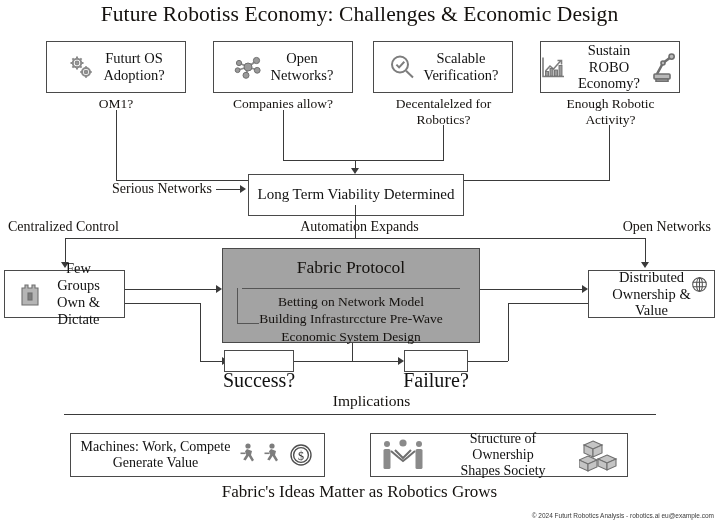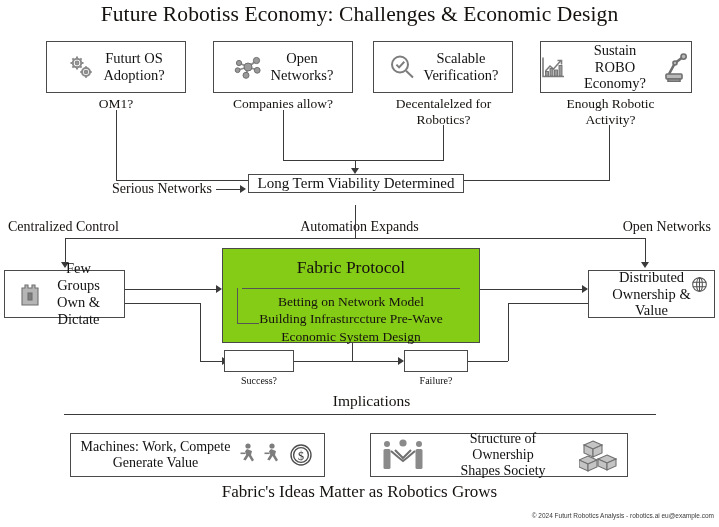--- a/index.html
+++ b/index.html
@@ -42,40 +42,40 @@
     border-left:4px solid transparent;border-right:4px solid transparent;
     border-top:6px solid #3a3a3a;}
   .arrow-r{position:absolute;width:0;height:0;
     border-top:4px solid transparent;border-bottom:4px solid transparent;
     border-left:6px solid #3a3a3a;}
 
   
   .bandlbl{font-size:14px;color:#15120f;white-space:nowrap;}
 
   
-  #fabric-box{border:1px solid #4a4a4a;background:#84cc16;}
+  #fabric-box{border:1px solid #4a4a4a;background:#a3a3a3;}
   #fabric-title{
     position:absolute;left:0;top:8px;width:100%;text-align:center;
     font-size:17.5px;color:#15120f;
   }
   #fabric-rule{position:absolute;left:19px;top:39px;width:218px;height:1px;background:#555;}
   #fabric-lines{
     position:absolute;left:0;top:44px;width:100%;text-align:center;
     font-size:13.5px;line-height:1.28;color:#15120f;
   }
   #fabric-bracket{position:absolute;left:14px;top:39px;width:1px;height:35px;background:#555;}
   #fabric-bracket-foot{position:absolute;left:14px;top:74px;width:22px;height:1px;background:#555;}
 
   
   .sidebox{height:48px;display:flex;align-items:center;justify-content:center;gap:6px;padding:0 14px;}
   .sidebox .txt{font-size:14.5px;}
 
   
   .rbox{height:22px;}
-  .rbox .txt{font-size:10px;margin-top:39px;}
+  .rbox .txt{font-size:20px;margin-top:39px;}
 
   
   #impl-label{
     position:absolute;left:0;top:392px;width:719px;text-align:center;
     font-size:15.5px;color:#15120f;padding-left:12px;
   }
   #impl-rule{position:absolute;left:64px;top:414px;width:592px;height:1px;background:#3a3a3a;}
   .ibox{height:44px;display:flex;align-items:center;justify-content:center;gap:8px;padding:0 8px;}
   .ibox .txt{font-size:14px;line-height:1.16;}
   #tagline{
@@ -157,21 +157,21 @@
     <span class="txt" style="margin-left:8px;text-align:center;">
       <span>Scalable</span><br>
       <span>Verification?</span>
     </span>
   </div>
   <div class="abs cap" style="left:366px;top:96px;width:155px;">
     <span>Decentalelzed for</span><br>
     <span>Robotics?</span>
   </div>
 
-  <div class="abs box qbox" style="left:540px;top:41px;width:152px;gap:8px;">
+  <div class="abs box qbox" style="left:540px;top:41px;width:140px;gap:8px;">
     <span class="ic icon">
       <svg width="26" height="26" viewBox="0 0 26 26">
         <g stroke="#7d7d7d" stroke-width="1.6" fill="none">
           <path d="M2 3.5v19h21"></path>
           <path d="M4.5 17 L9 12 L12.5 15 L20 6.5"></path>
           <path d="M16.5 6.5h4v4"></path>
         </g>
         <g fill="#9a9a9a" stroke="#6f6f6f" stroke-width=".9">
           <rect x="4.5" y="17.5" width="3" height="4.4"></rect>
           <rect x="9" y="14.5" width="3" height="7.4"></rect>
@@ -212,21 +212,21 @@
   <div class="vline" style="left:443px;top:125px;height:35px;"></div>
   <div class="hline" style="left:356px;top:160px;width:88px;"></div>
 
   <div class="vline" style="left:609px;top:125px;height:55px;"></div>
   <div class="hline" style="left:464px;top:180px;width:146px;"></div>
 
   <div class="abs bandlbl" style="left:112px;top:181px;">Serious Networks</div>
   <div class="hline" style="left:216px;top:189px;width:26px;"></div>
   <div class="arrow-r" style="left:240px;top:185px;"></div>
 
-  <div class="abs box" style="left:248px;top:174px;width:216px;height:19px;">
+  <div class="abs box" style="left:248px;top:174px;width:216px;height:42px;">
     <span class="txt" style="font-size:15px;">Long Term Viability Determined</span>
   </div>
 
   <div class="abs bandlbl" style="left:8px;top:219px;">Centralized Control</div>
   <div class="abs bandlbl" style="left:0;top:219px;width:719px;text-align:center;">Automation Expands</div>
   <div class="abs bandlbl" style="right:8px;top:219px;">Open Networks</div>
 
   <div class="vline" style="left:355px;top:205px;height:33px;"></div>
   <div class="hline" style="left:65px;top:238px;width:580px;"></div>
   <div class="vline" style="left:65px;top:238px;height:28px;"></div>

